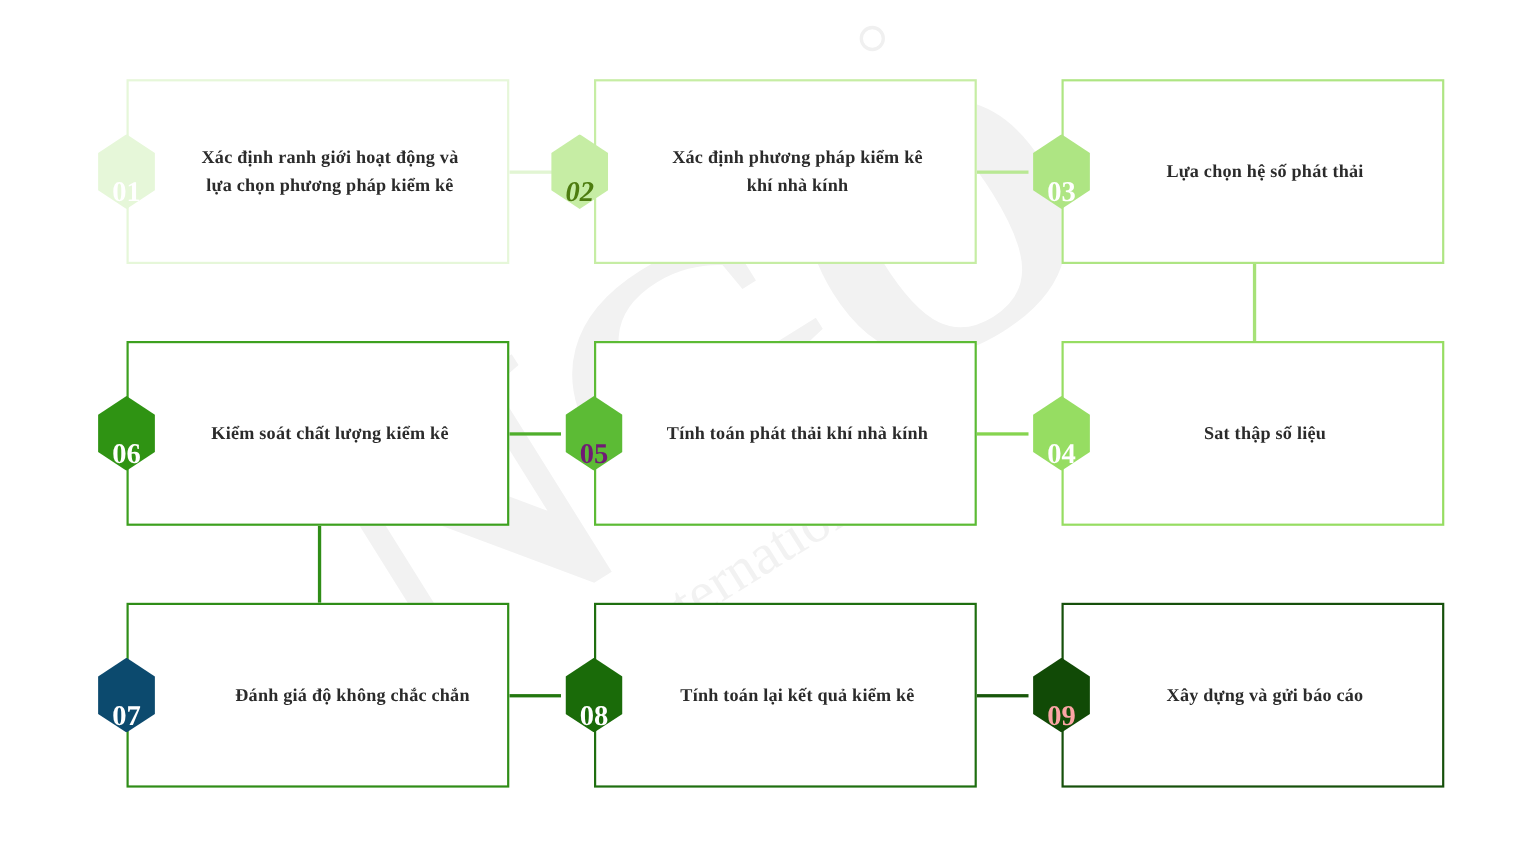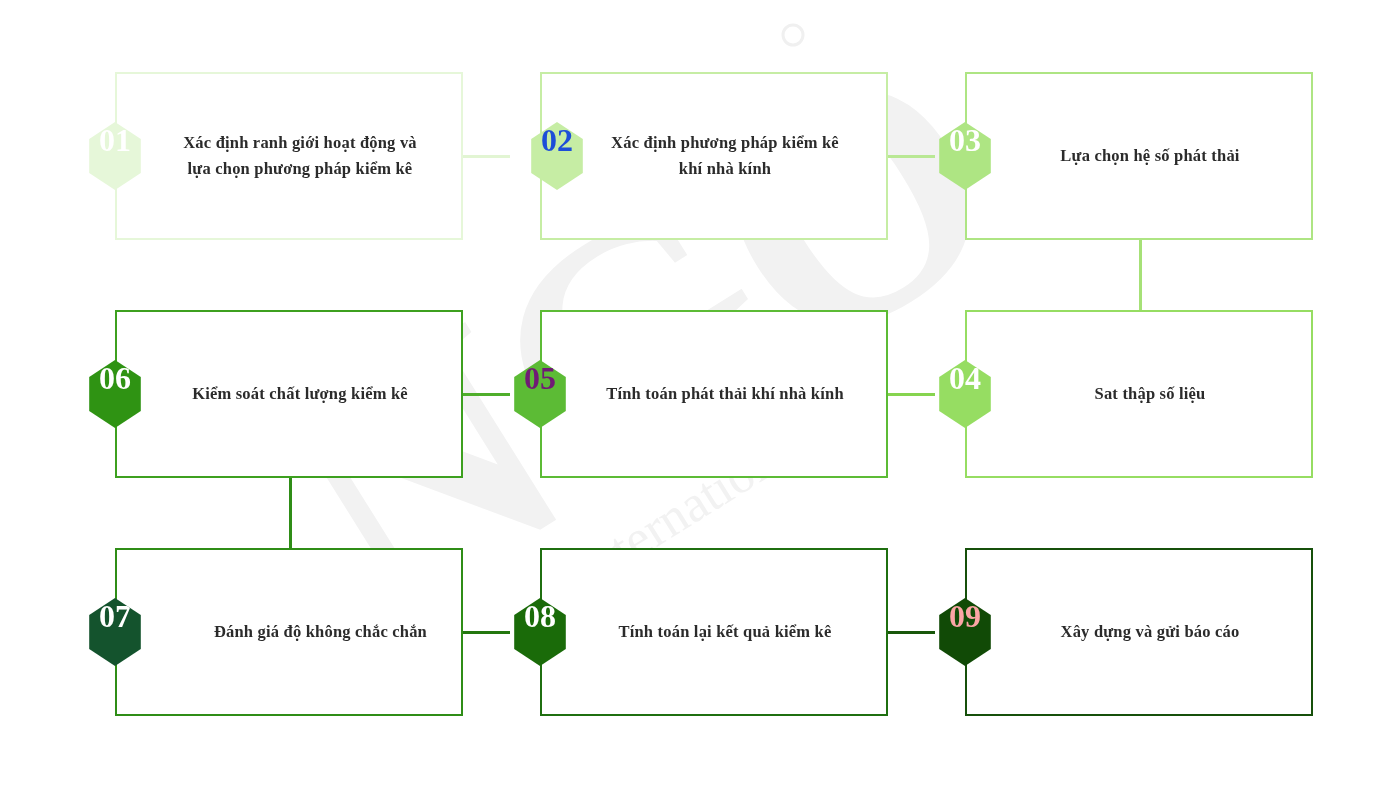--- a/index.html
+++ b/index.html
@@ -49,23 +49,23 @@
     color: #2b2b2b;
     padding: 0 34px 0 56px;
     letter-spacing: 0.2px;
   }
 
   .badge {
     position: absolute;
     width: 60px;
     height: 68px;
     display: flex;
-    align-items: flex-start;
+    align-items: flex-end;
     justify-content: center;
-    font-size: 32px;
+    font-size: 26px;
     font-weight: bold;
     color: #ffffff;
     z-index: 5;
     
     clip-path: polygon(50% 0%, 93% 25%, 93% 75%, 50% 100%, 7% 75%, 7% 25%);
   }
 
   .connector {
     position: absolute;
     z-index: 1;
@@ -106,21 +106,21 @@
   <div id="cards-layer">
       <div class="card" style="left: 115px; top: 72px; border: 2px solid rgb(230, 247, 217);">
         <div class="card-text">Xác định ranh giới hoạt động và lựa chọn phương pháp kiểm kê</div>
       </div>
       <div class="badge" style="left: 85px; top: 122px; background: rgb(230, 247, 217); color: rgb(255, 255, 255);">
         <span>01</span>
       </div>
       <div class="card" style="left: 540px; top: 72px; border: 2px solid rgb(198, 237, 164);">
         <div class="card-text">Xác định phương pháp kiểm kê khí nhà kính</div>
       </div>
-      <div class="badge" style="left: 527px; top: 122px; background: rgb(198, 237, 164); color: #1d4ed8;">
+      <div class="badge" style="left: 497px; top: 122px; background: rgb(198, 237, 164); color: #4d7c0f; font-style: italic;">
         <span>02</span>
       </div>
       <div class="card" style="left: 965px; top: 72px; border: 2px solid rgb(174, 229, 131);">
         <div class="card-text">Lựa chọn hệ số phát thải</div>
       </div>
       <div class="badge" style="left: 935px; top: 122px; background: rgb(174, 229, 131); color: rgb(255, 255, 255); font-family: Liberation Serif, serif;">
         <span>03</span>
       </div>
       <div class="card" style="left: 965px; top: 310px; border: 2px solid rgb(150, 221, 98);">
         <div class="card-text">Sat thập số liệu</div>
@@ -136,21 +136,21 @@
       </div>
       <div class="card" style="left: 115px; top: 310px; border: 2px solid rgb(61, 160, 31);">
         <div class="card-text">Kiểm soát chất lượng kiểm kê</div>
       </div>
       <div class="badge" style="left: 85px; top: 360px; background: rgb(47, 147, 19); color: rgb(255, 255, 255);">
         <span>06</span>
       </div>
       <div class="card" style="left: 115px; top: 548px; border: 2px solid rgb(47, 141, 23); justify-content: flex-end;">
         <div class="card-text">Đánh giá độ không chắc chắn</div>
       </div>
-      <div class="badge" style="left: 85px; top: 598px; background: #14532d; color: rgb(255, 255, 255);">
+      <div class="badge" style="left: 85px; top: 598px; background: #0c4a6e; color: rgb(255, 255, 255);">
         <span>07</span>
       </div>
       <div class="card" style="left: 540px; top: 548px; border: 2px solid rgb(31, 111, 16); align-items: center;">
         <div class="card-text">Tính toán lại kết quả kiểm kê</div>
       </div>
       <div class="badge" style="left: 510px; top: 598px; background: rgb(26, 107, 9); color: rgb(255, 255, 255);">
         <span>08</span>
       </div>
       <div class="card" style="left: 965px; top: 548px; border: 2px solid rgb(22, 80, 11);">
         <div class="card-text">Xây dựng và gửi báo cáo</div>

